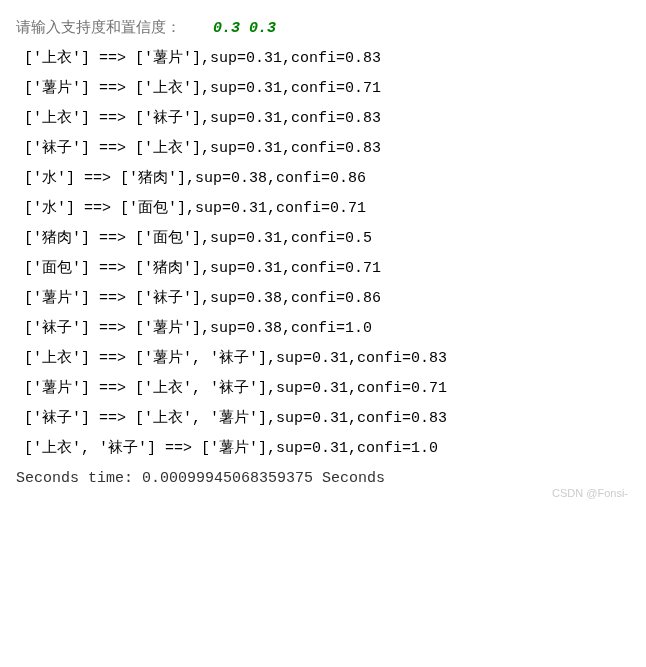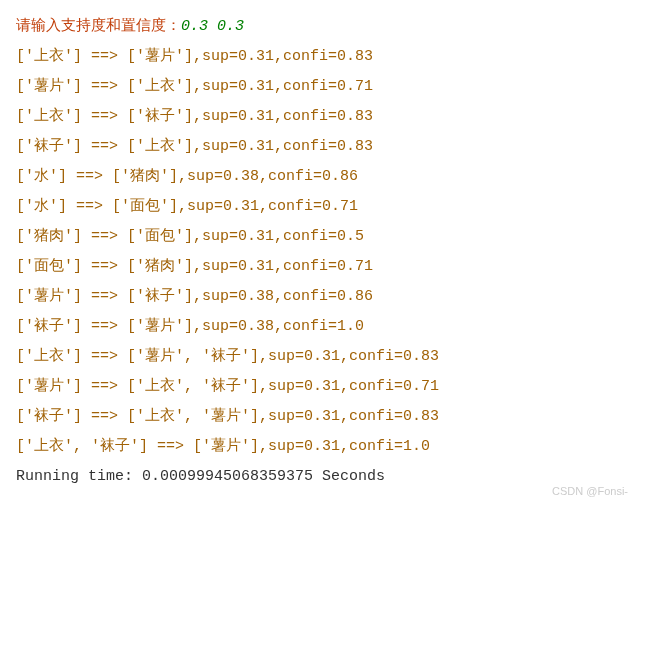--- a/index.html
+++ b/index.html
@@ -8,30 +8,33 @@
       color: #333;
       background: #fff;
       margin: 0;
       padding: 12px 16px;
       line-height: 2.0;
       width: 646px;
       box-sizing: border-box;
       position: relative;
     }
     .prompt-label {
-      color: #c2410c;
+      color: #737373;
+      font-family: Liberation Serif, serif;
     }
     .prompt-input {
       color: #008000;
       font-style: italic;
-      font-weight: normal;
+      font-weight: bold;
+      margin-left: 32px;
     }
     .rule-line {
       white-space: pre;
-      color: #a16207;
+      color: #000000;
+      margin-left: 8px;
     }
     .running-time {
       white-space: pre;
       color: #333;
     }
     .watermark {
       position: absolute;
       right: 18px;
       bottom: 6px;
       font-size: 11px;
@@ -57,15 +60,15 @@
     <div class="rule-line">['猪肉'] ==&gt; ['面包'],sup=0.31,confi=0.5</div>
     <div class="rule-line">['面包'] ==&gt; ['猪肉'],sup=0.31,confi=0.71</div>
     <div class="rule-line">['薯片'] ==&gt; ['袜子'],sup=0.38,confi=0.86</div>
     <div class="rule-line">['袜子'] ==&gt; ['薯片'],sup=0.38,confi=1.0</div>
     <div class="rule-line">['上衣'] ==&gt; ['薯片', '袜子'],sup=0.31,confi=0.83</div>
     <div class="rule-line">['薯片'] ==&gt; ['上衣', '袜子'],sup=0.31,confi=0.71</div>
     <div class="rule-line">['袜子'] ==&gt; ['上衣', '薯片'],sup=0.31,confi=0.83</div>
     <div class="rule-line">['上衣', '袜子'] ==&gt; ['薯片'],sup=0.31,confi=1.0</div>
   </div>
 
-<div class="running-time"><span>Running time: </span><span>0.00099945068359375</span><span> Seconds</span></div>
+<div class="running-time"><span>Seconds time: </span><span>0.00099945068359375</span><span> Seconds</span></div>
 
 <div class="watermark">CSDN @Fonsi-</div>
 
 </body></html>

